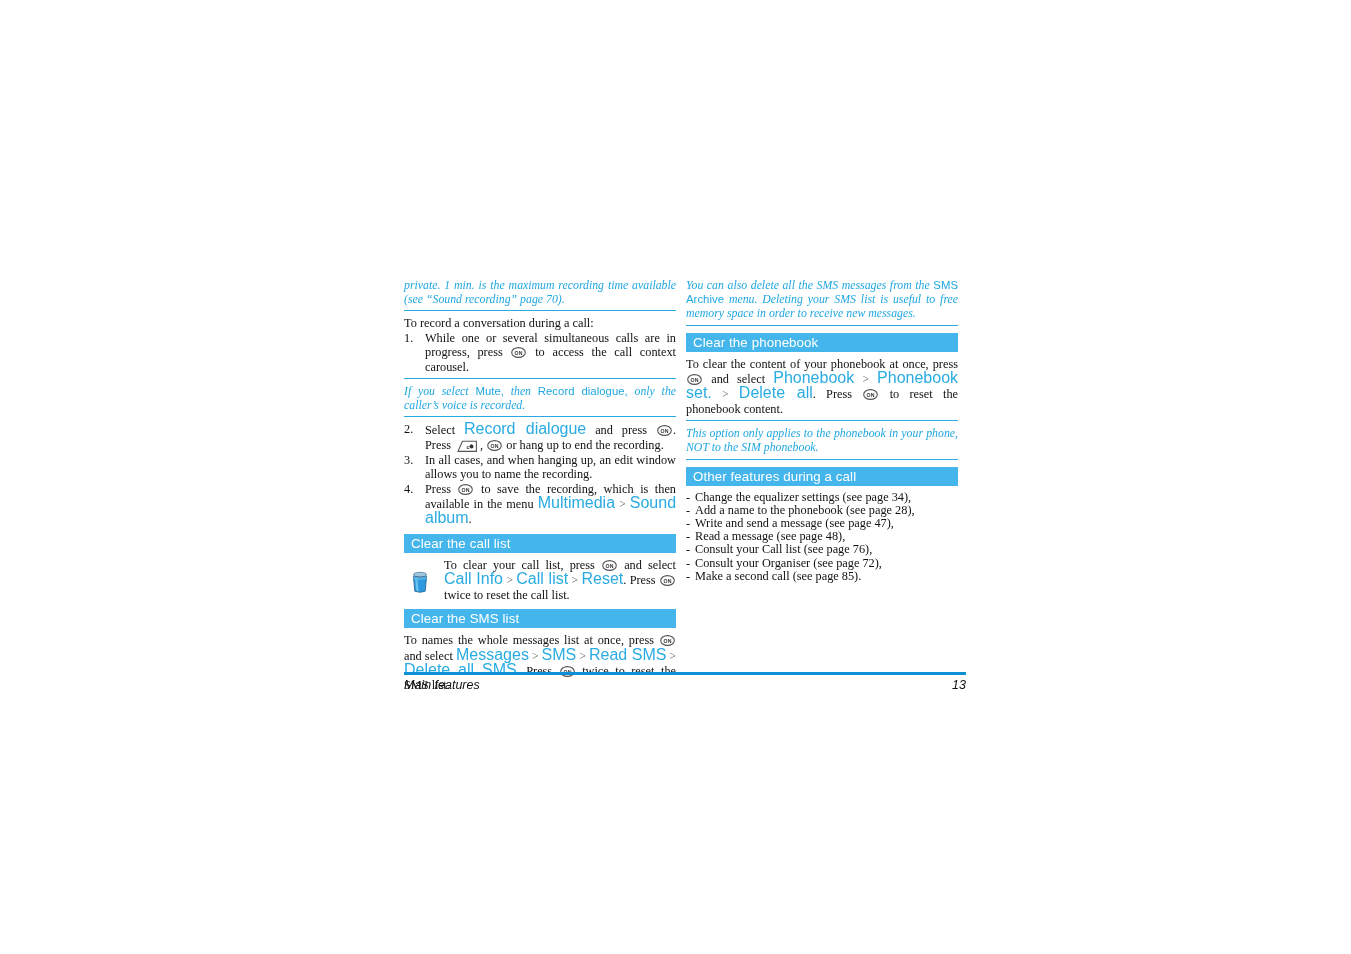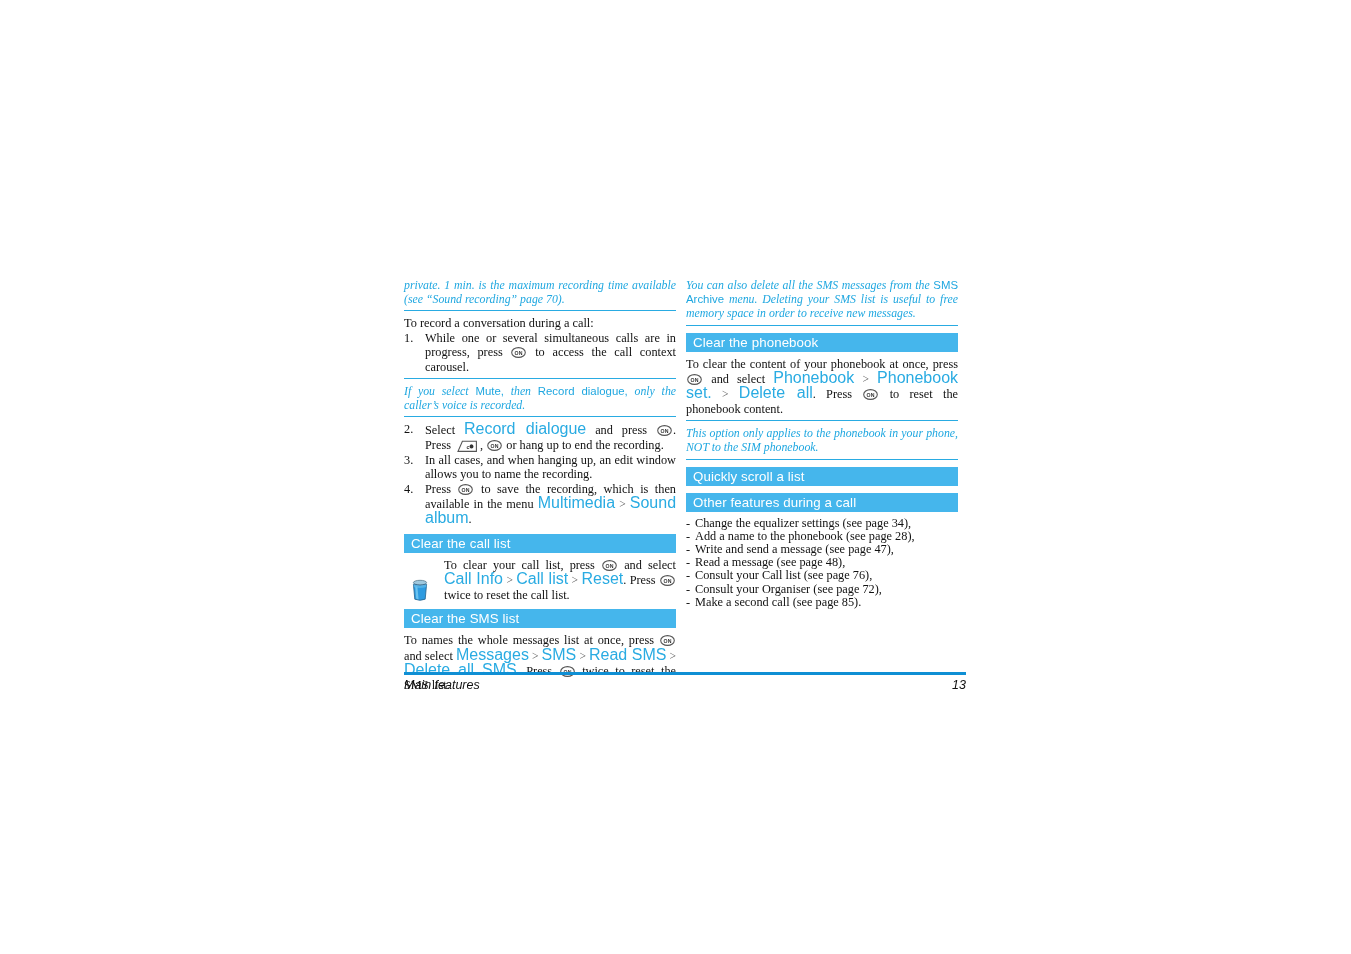--- a/index.html
+++ b/index.html
@@ -161,21 +161,21 @@
     display: inline-block;
     vertical-align: -4px;
     width: 24px;
     height: 14px;
     margin: 0 1px;
   }
 
   
   .trash-row {
     display: flex;
-    align-items: flex-end;
+    align-items: flex-start;
     gap: 8px;
   }
   .trash-icon {
     flex: 0 0 auto;
     width: 32px;
     padding-top: 12px;
     display: flex;
     justify-content: center;
   }
   .trash-text {
@@ -387,21 +387,20 @@
         </span>
         <span>to reset the phonebook content.</span>
       </p>
 
       <hr class="rule">
 
       <p class="note">This option only applies to the phonebook in your phone, NOT to the SIM phonebook.</p>
 
       <hr class="rule">
 
-      <div class="section-bar">Quickly scroll a list</div>
 
 
       <div class="section-bar">Other features during a call</div>
 
       <ul class="dashlist">
         <li><span class="dash">-</span><span>Change the equalizer settings (see page 34),</span></li>
         <li><span class="dash">-</span><span>Add a name to the phonebook (see page 28),</span></li>
         <li><span class="dash">-</span><span>Write and send a message (see page 47),</span></li>
         <li><span class="dash">-</span><span>Read a message (see page 48),</span></li>
         <li><span class="dash">-</span><span>Consult your Call list (see page 76),</span></li>

